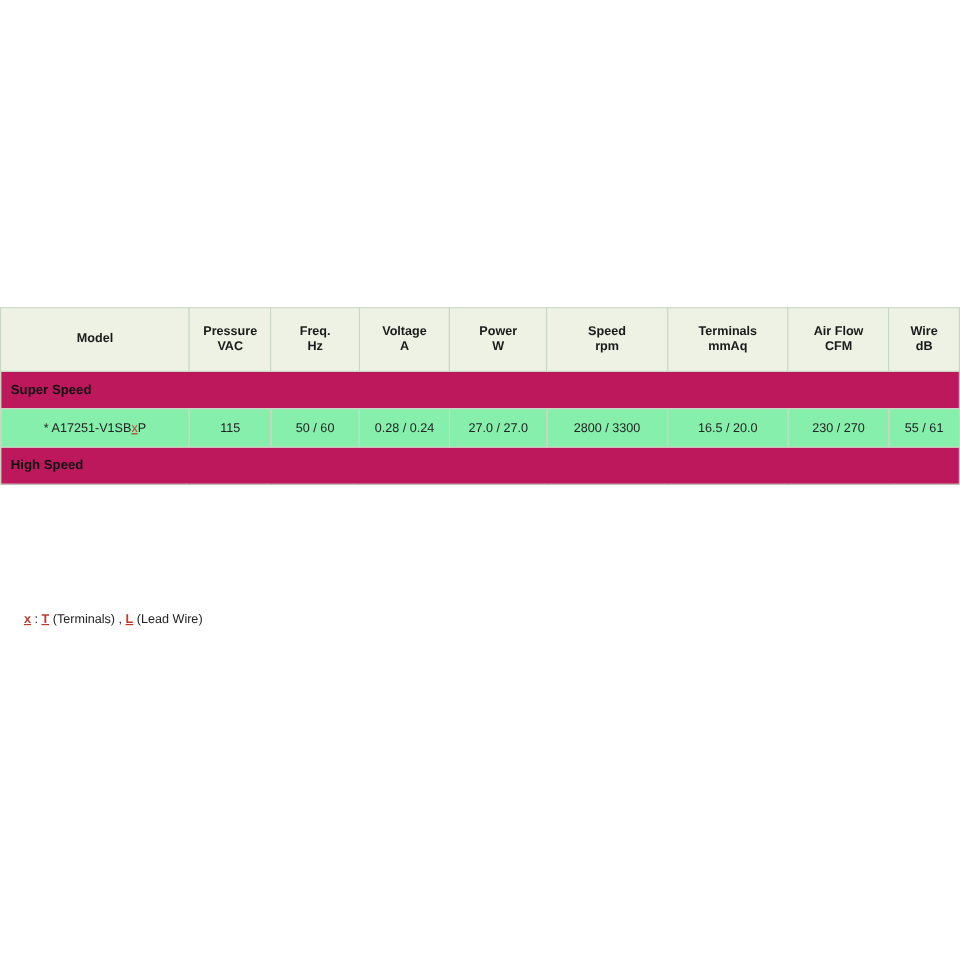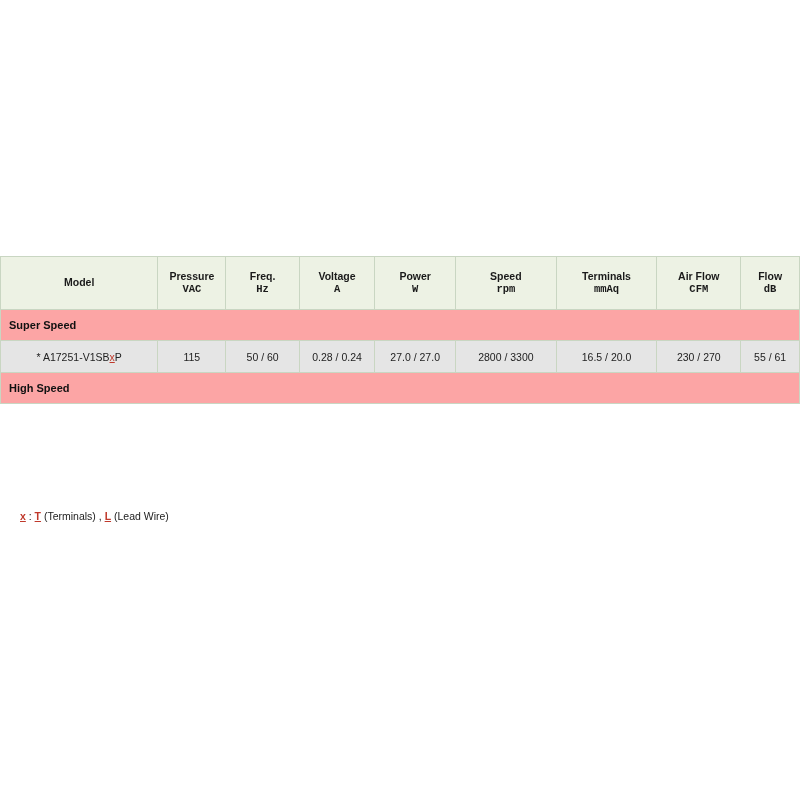--- a/index.html
+++ b/index.html
@@ -37,33 +37,33 @@
     color: #1a1a1a;
   }
   thead th {
     background: #edf2e4;
     height: 52px;
     font-weight: bold;
     line-height: 1.25;
     font-size: 10.5px;
   }
   thead th .l1 { display: block; }
-  thead th .l2 { display: block; font-family: Liberation Mono, monospace; }
+  thead th .l2 { display: block; }
   tbody tr.section td {
-    background: #fca5a5;
+    background: #be185d;
     height: 30px;
     text-align: left;
     padding-left: 8px;
     font-weight: bold;
     font-size: 11px;
     color: #111;
   }
   tbody tr.data td {
     height: 31px;
-    background: #e5e5e5;
+    background: #86efac;
     font-size: 10.5px;
     color: #222;
   }
   tbody tr.data td.model {
     text-align: center;
     white-space: nowrap;
   }
   .xmark {
     color: #c0392b;
     text-decoration: underline;
@@ -152,21 +152,21 @@
           </th>
           <th>
             <span class="l1">Terminals</span>
             <span class="l2">mmAq</span>
           </th>
           <th>
             <span class="l1">Air Flow</span>
             <span class="l2">CFM</span>
           </th>
           <th>
-            <span class="l1">Flow</span>
+            <span class="l1">Wire</span>
             <span class="l2">dB</span>
           </th>
         </tr>
       </thead>
       <tbody>
 
         <tr class="section">
           <td colspan="9">Super Speed</td>
         </tr>
 

